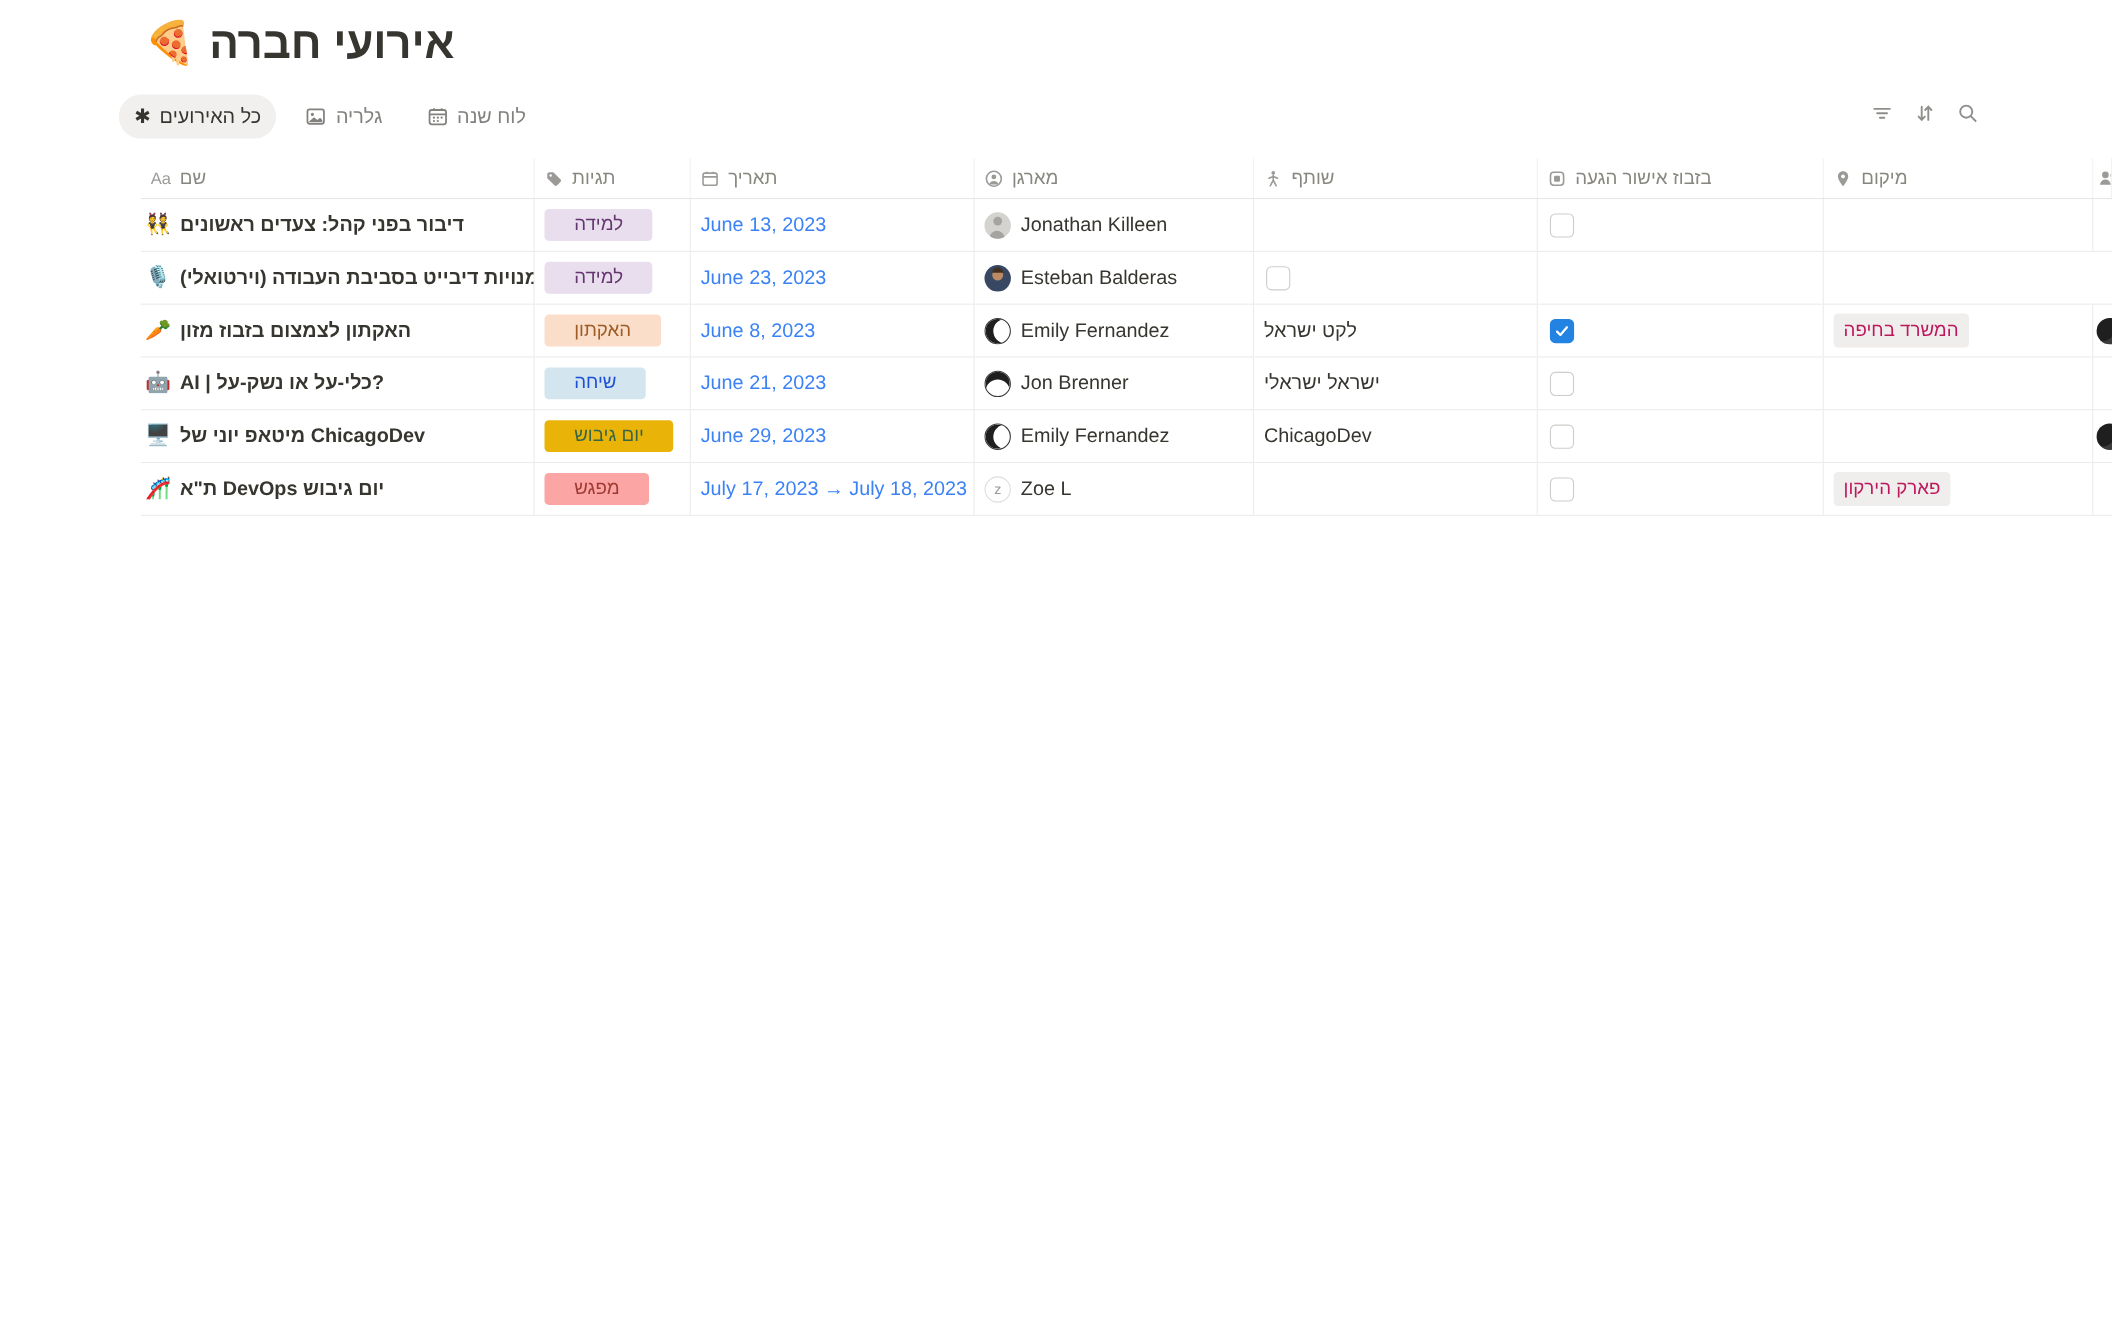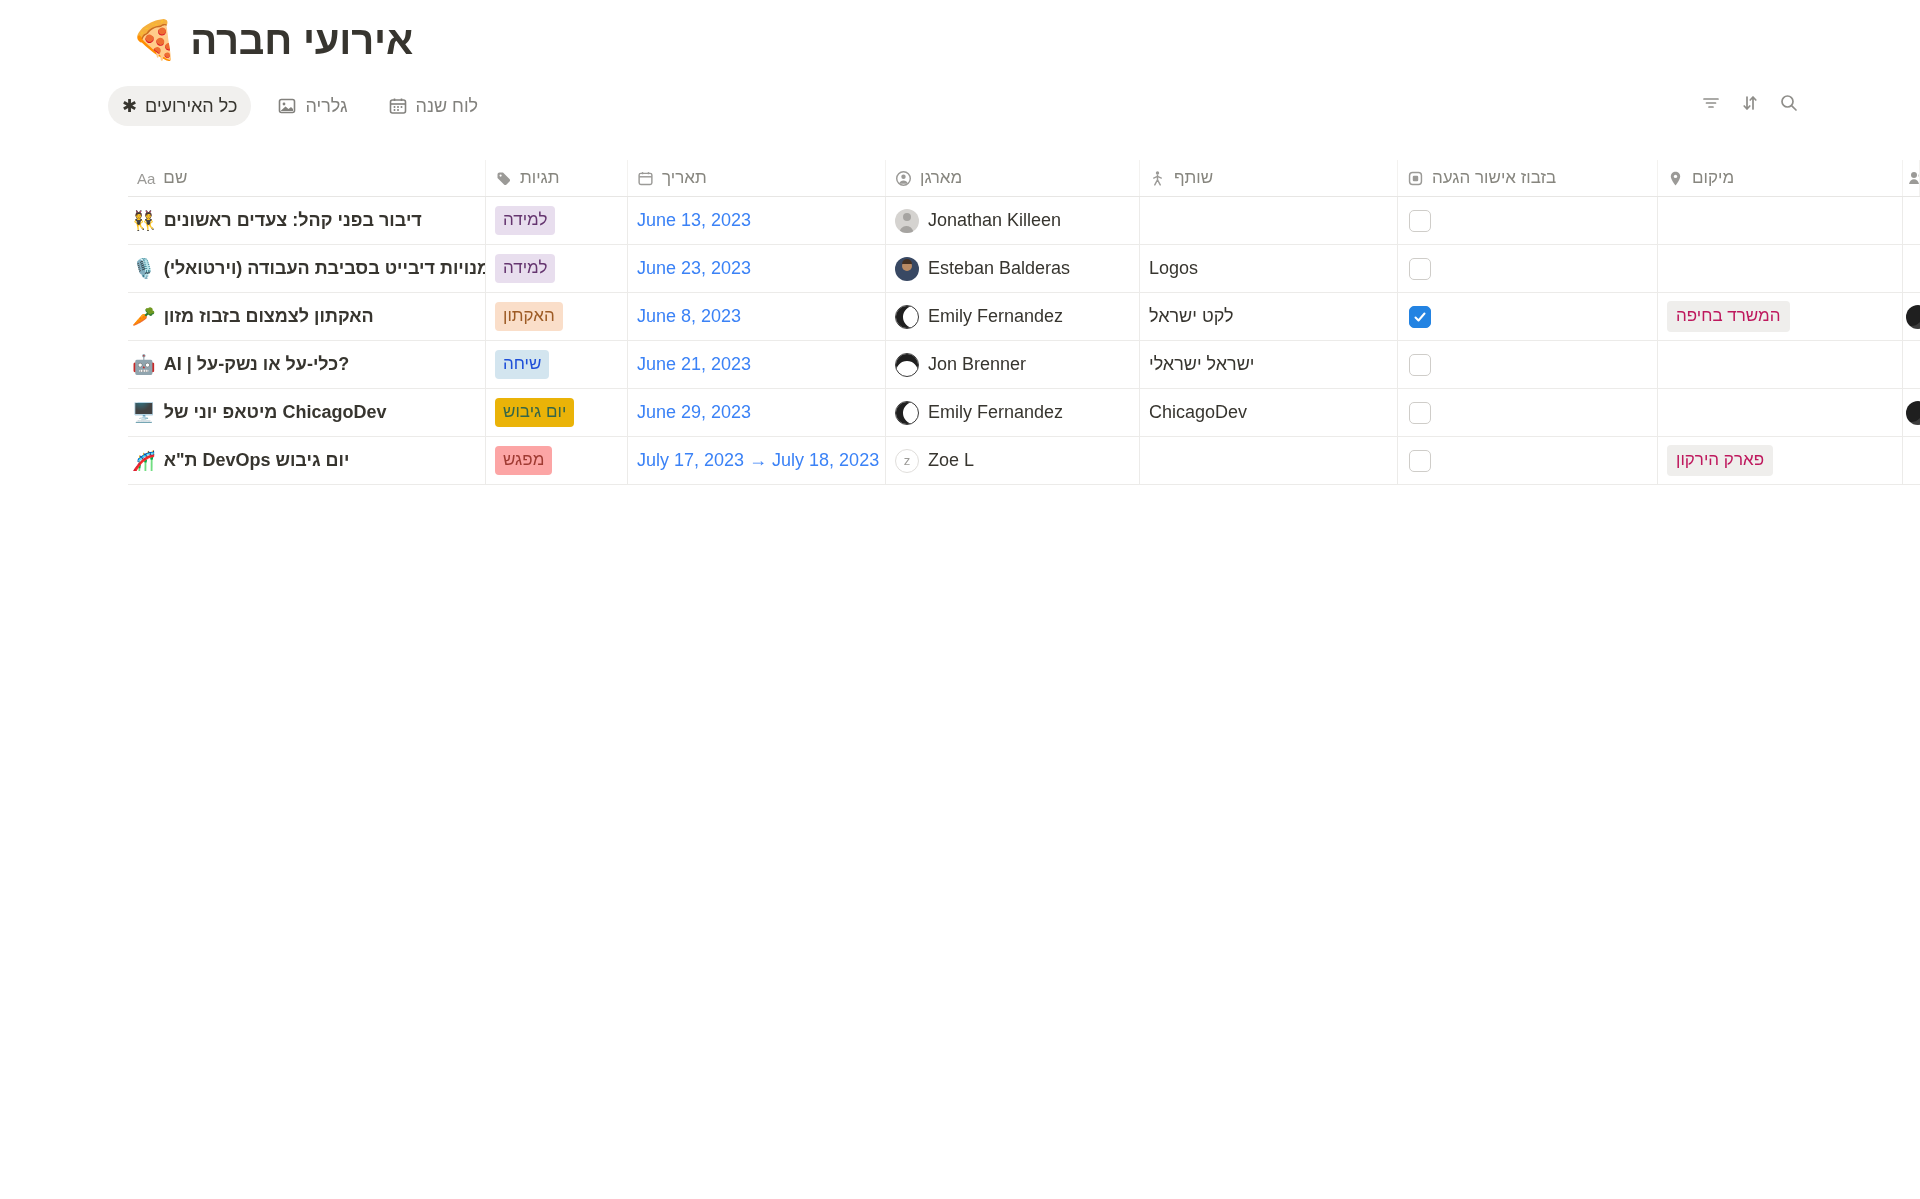--- a/index.html
+++ b/index.html
@@ -21,38 +21,38 @@
   .tab-label { font-size:18px; color:#82817D; white-space:nowrap; }
   .tab + .tab { margin-left:12px; }
   .asterisk { font-size:18px; color:#37352F; line-height:1; }
   .tab-ico svg { display:block; }
 
   
   .toolbar { position:absolute; top:92px; left:1700px; display:flex; gap:17px; align-items:center; }
   .tool { width:22px; height:22px; display:flex; align-items:center; justify-content:center; cursor:pointer; }
 
   
-  .table { margin-left:128px; margin-top:34px; width:1792px; }
+  .table { margin-left:128px; margin-top:18px; width:1792px; }
   .trow { display:grid; grid-template-columns:358px 142px 258px 254px 258px 260px 245px 17px;
           height:48px; border-bottom:1px solid #ECEBE9; }
   .trow.head { height:37px; border-bottom:1px solid #E7E6E4; }
   .cell { display:flex; align-items:center; padding:0 9px; overflow:hidden; white-space:nowrap;
           border-right:1px solid #ECEBE9; font-size:18px; }
   .cell:last-child { border-right:none; }
   .trow.head .cell { border-right:1px solid #F3F2F0; }
   .head .cell { color:#87867F; font-size:17px; gap:8px; }
   .hico { display:flex; align-items:center; color:#9B9A97; }
   .hico svg { display:block; }
   .aa { font-size:15px; color:#9B9A97; font-weight:500; letter-spacing:0; }
 
   .name-cell { gap:8px; padding-left:4px; }
   .row-emoji { font-size:19px; line-height:1; flex:0 0 auto; }
   .row-name { font-weight:700; font-size:18px; flex:0 0 auto; }
 
-  .pill { display:inline-block; padding:3px 8px; border-radius:4px; font-size:17px; line-height:1.35; }
+  .pill { display:inline-block; padding:3px 27px; border-radius:4px; font-size:17px; line-height:1.35; }
   .pill[data-color="purple"] { background:#E8DEEE; color:#65356F; }
   .pill[data-color="orange"] { background:#FADEC9; color:#9D5B25; }
   .pill[data-color="blue"]   { background:#D3E5EF; color:#1d4ed8; }
   .pill[data-color="green"]  { background:#eab308; color:#356648; }
   .pill[data-color="red"]    { background:#fca5a5; color:#9F3A32; }
 
   .date-cell { color:#3b82f6; }
 
   .organizer { gap:9px; }
   .avatar { width:24px; height:24px; border-radius:50%; position:relative; flex:0 0 auto;
@@ -273,23 +273,20 @@
       <div class="cell date-cell" dir="ltr">
         <span>June 23, 2023</span>
       </div>
       <div class="cell organizer">
         <span class="avatar" data-avatar="photo">
             <span class="avatar-letter"></span>
           </span>
         <span>Esteban Balderas</span>
       </div>
       <div class="cell">
-        <span>Logos</span>
-      </div>
-      <div class="cell">
         <span class="checkbox" data-checked="false"></span>
       </div>
       <div class="cell">
         
       </div>
       <div class="cell edge-cell">
         
       </div>
     </div>
 

